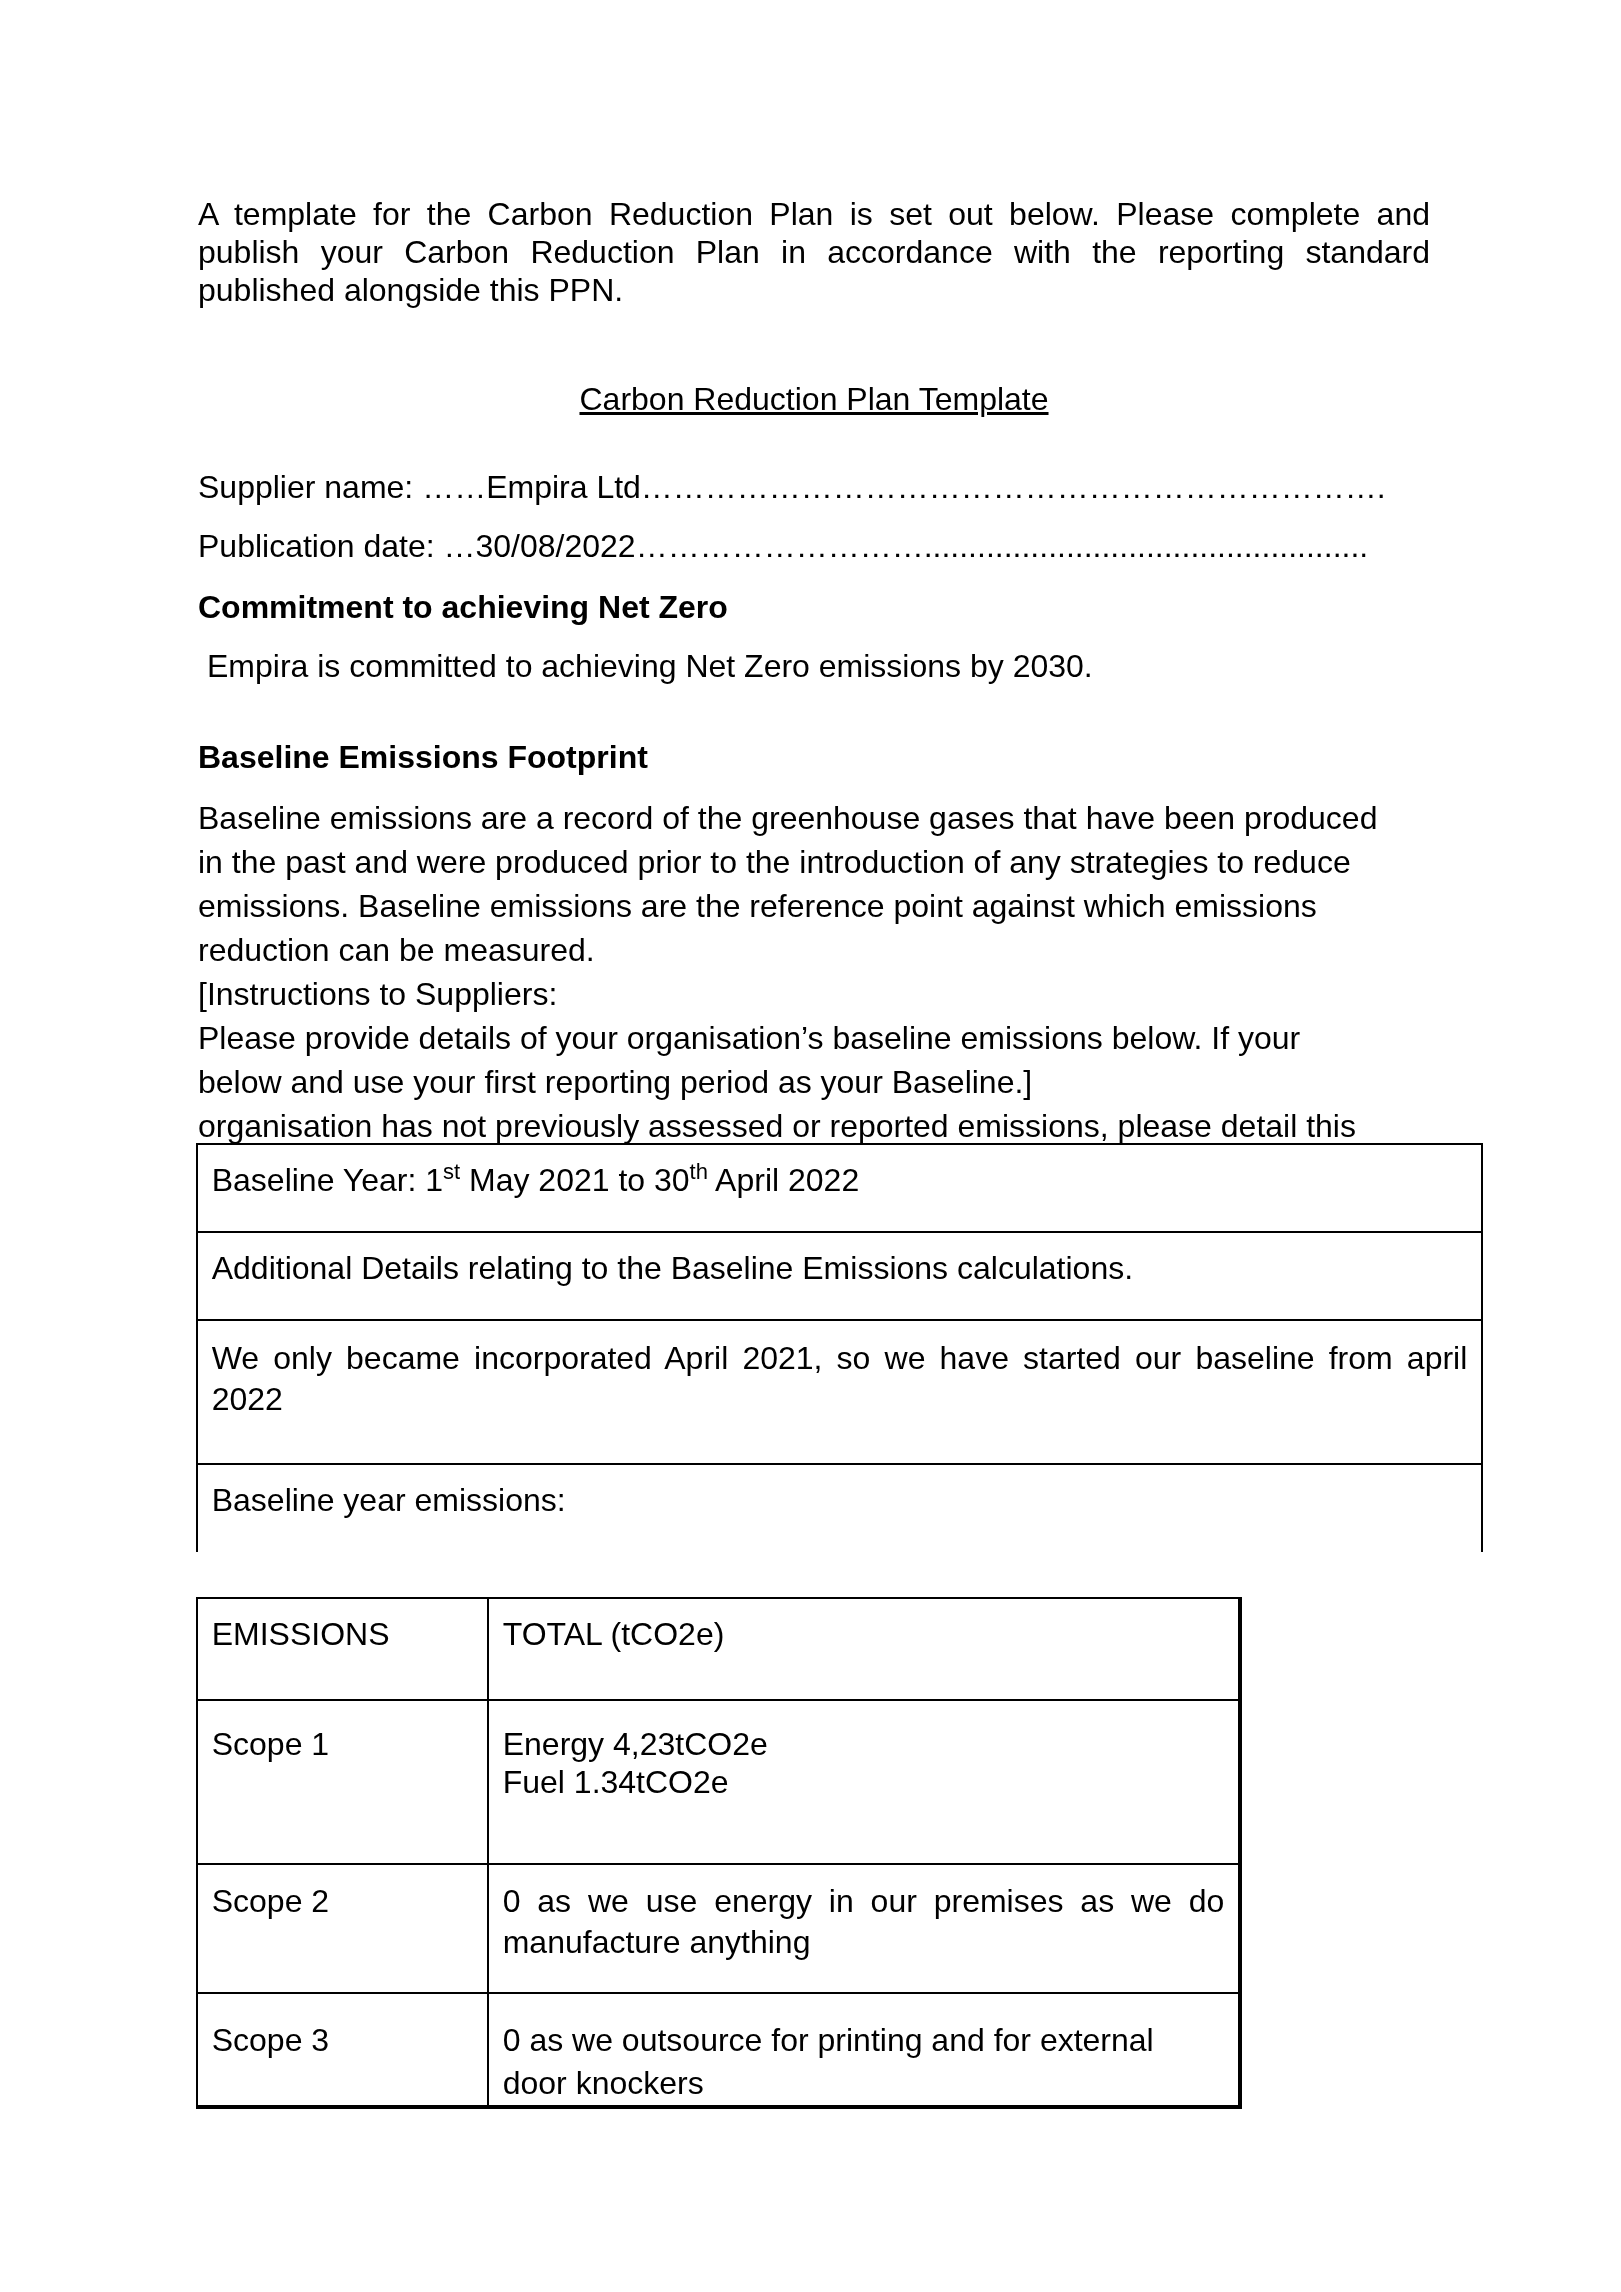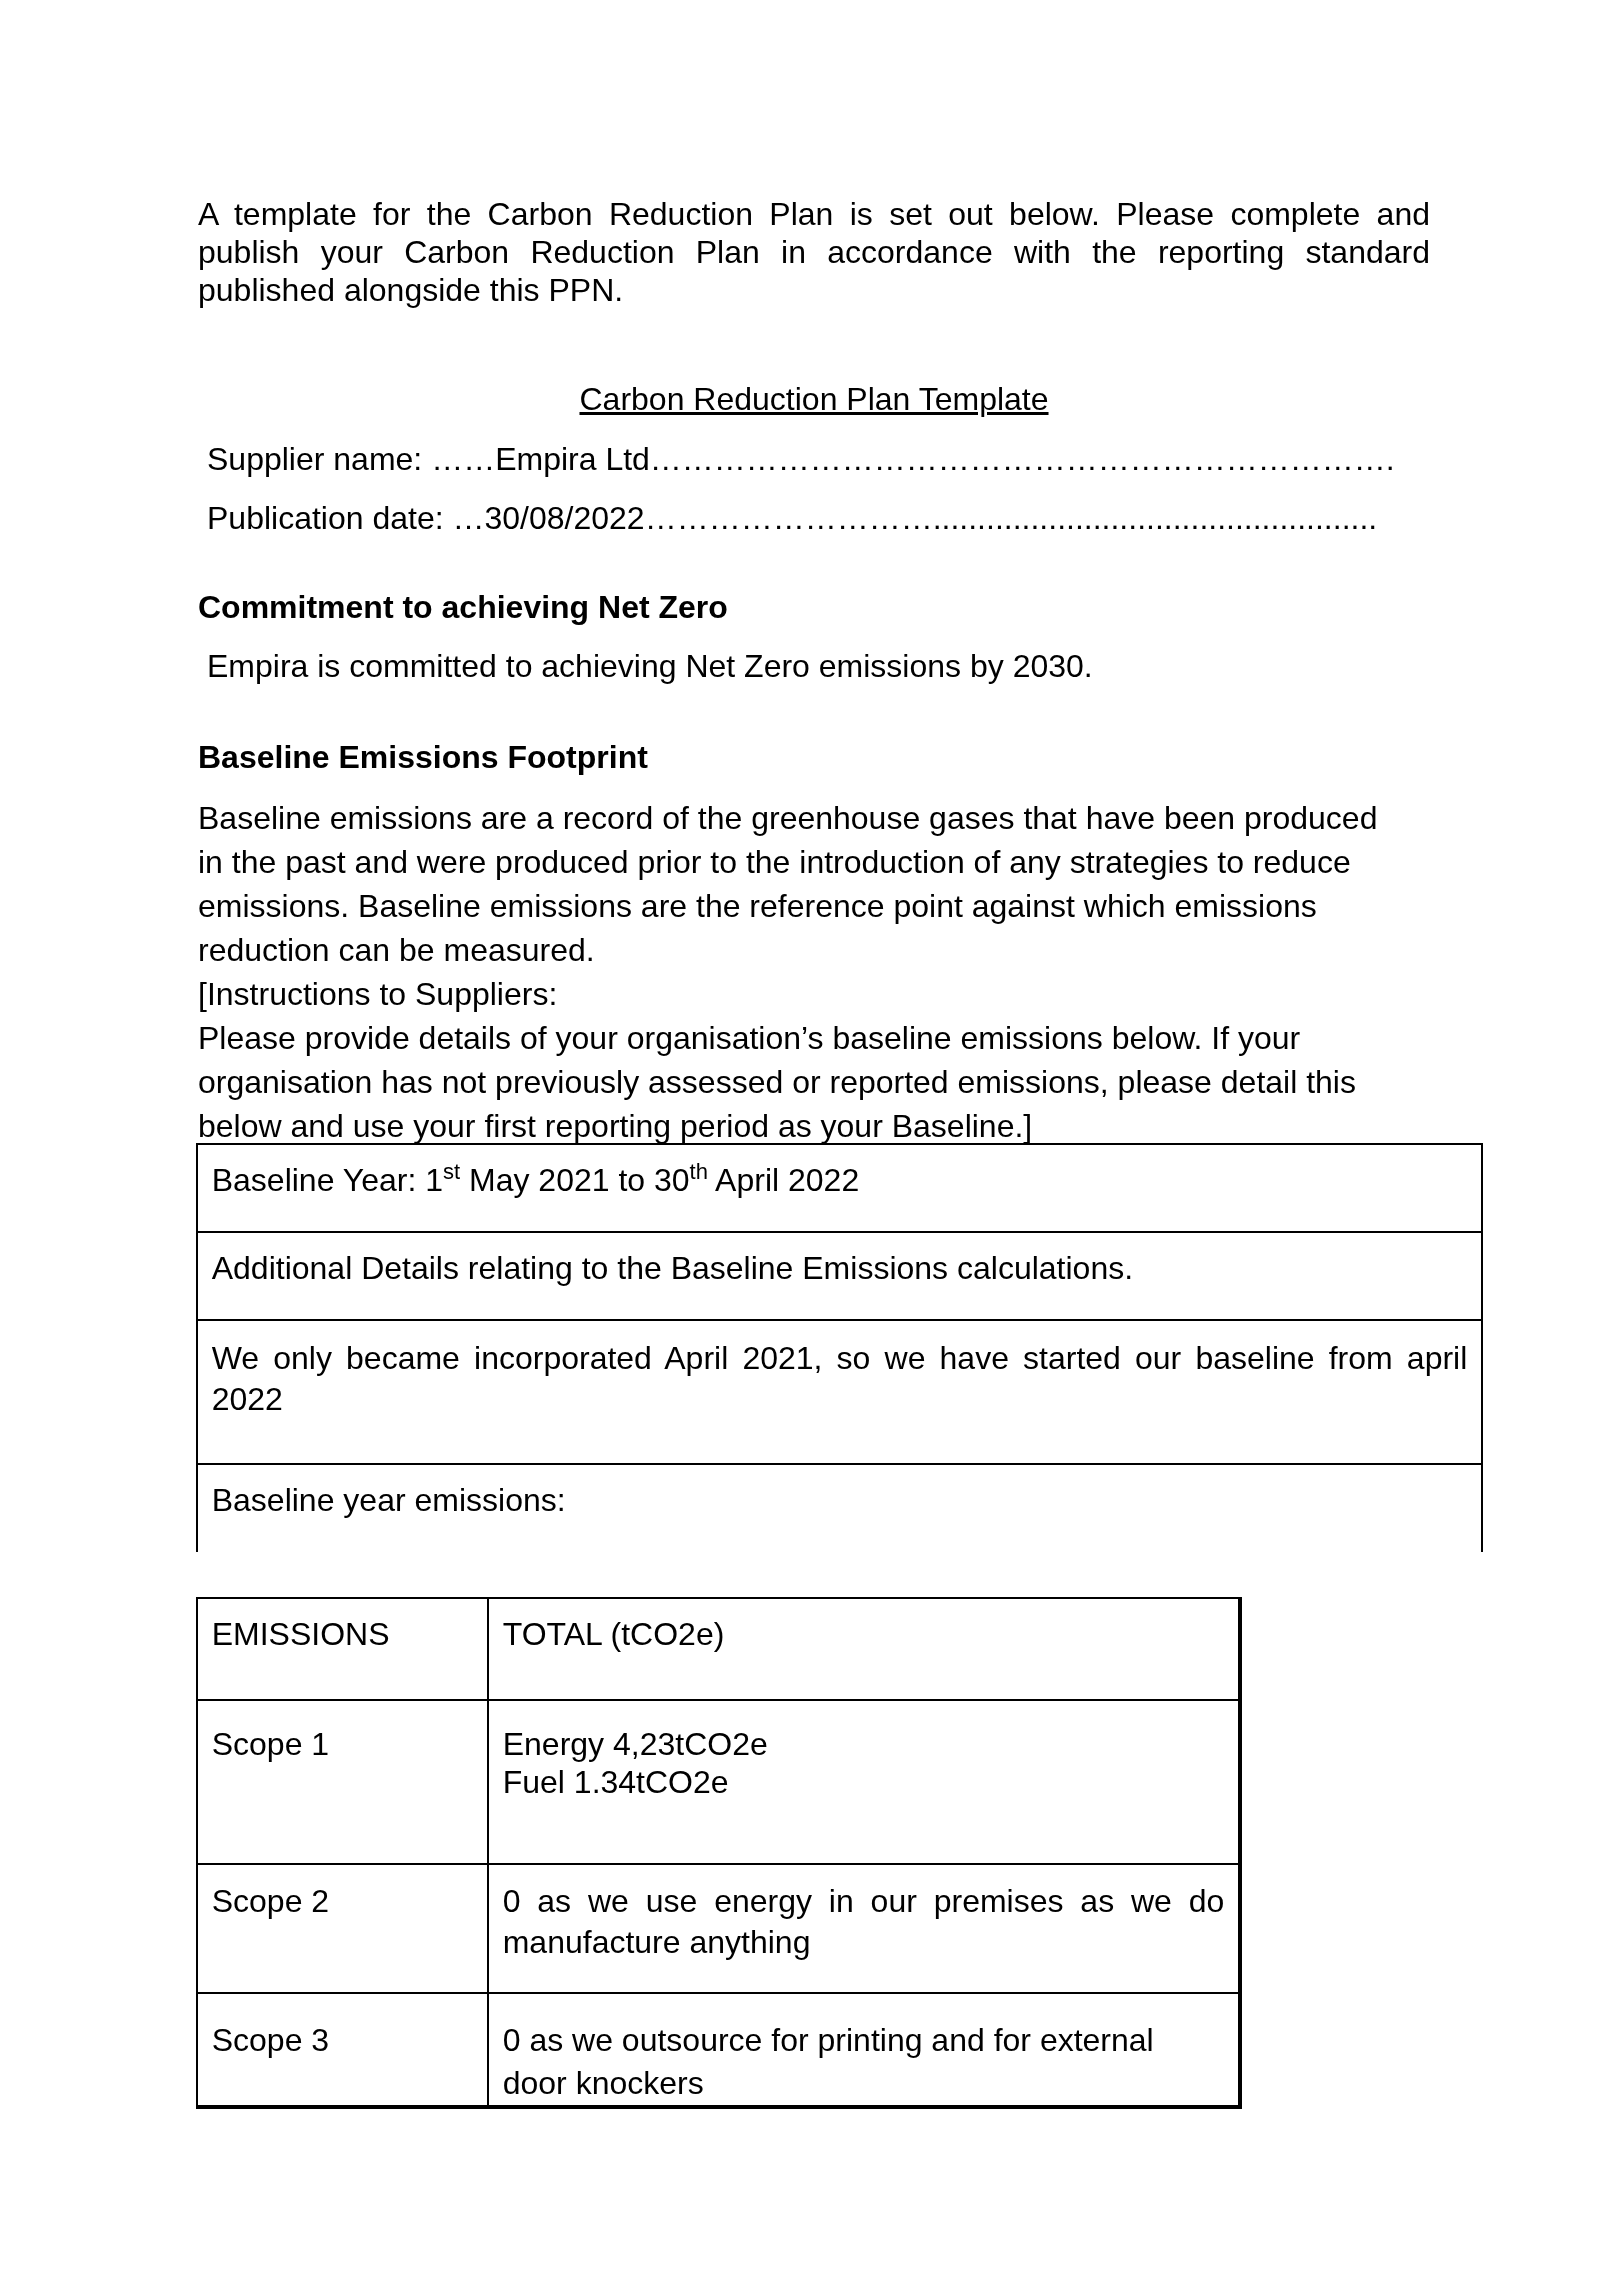--- a/index.html
+++ b/index.html
@@ -34,24 +34,25 @@
     .tpl-title {
       position: absolute;
       top: 378px;
       left: 0;
       width: 1232px;
       text-align: center;
       text-decoration: underline;
     }
     .field-line {
       position: absolute;
-      left: 9px;
+      left: 0;
       white-space: nowrap;
       overflow: hidden;
       width: 1225px;
+      margin-top: 28px;
     }
     .supplier { top: 438px; }
     .pubdate { top: 497px; }
     .h-bold {
       position: absolute;
       left: 0;
       font-weight: bold;
     }
     .h-commit { top: 586px; }
     .p-commit { position: absolute; left: 9px; top: 645px; }
@@ -130,22 +131,22 @@
   <div class="p-commit">Empira is committed to achieving Net Zero emissions by 2030.</div>
 
   <div class="h-bold h-baseline">Baseline Emissions Footprint</div>
   <div class="p-baseline">
     <div>Baseline emissions are a record of the greenhouse gases that have been produced</div>
     <div>in the past and were produced prior to the introduction of any strategies to reduce</div>
     <div>emissions. Baseline emissions are the reference point against which emissions</div>
     <div>reduction can be measured.</div>
     <div>[Instructions to Suppliers:</div>
     <div>Please provide details of your organisation’s baseline emissions below. If your</div>
+    <div>below and use your first reporting period as your Baseline.]</div>
     <div>organisation has not previously assessed or reported emissions, please detail this</div>
-    <div>below and use your first reporting period as your Baseline.]</div>
   </div>
 </div>
 
 <div class="outer-table">
   <div class="outer-row row-year"><span>Baseline Year: 1</span><sup>st</sup><span> May 2021 to 30</span><sup>th</sup><span> April 2022</span></div>
   <div class="outer-row row-details">Additional Details relating to the Baseline Emissions calculations.</div>
   <div class="outer-row row-explain">We only became incorporated April 2021, so we have started our baseline from april 2022</div>
   <div class="outer-row row-emhead">Baseline year emissions:</div>
 </div>
 

